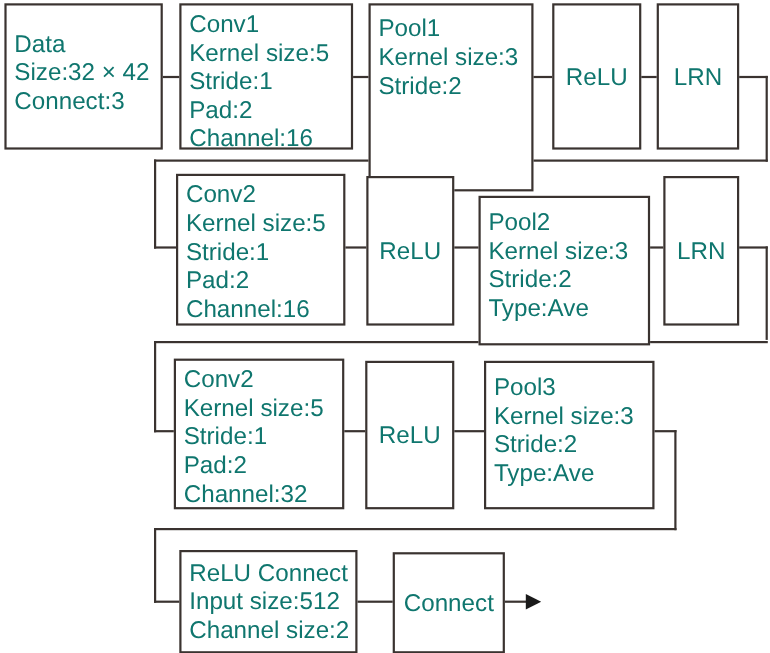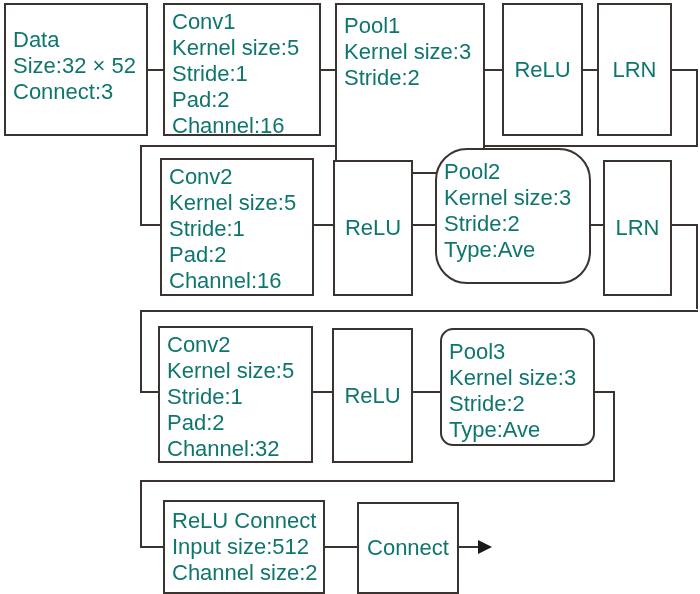--- a/index.html
+++ b/index.html
@@ -53,21 +53,21 @@
   }
 </style>
 </head>
 <body>
 
 <div id="canvas">
 
   <div class="box multi" style="left:4px;top:3px;width:144px;height:133px;">
     <span class="lines" style="top:22px;">
       <span class="ln">Data</span>
-      <span class="ln">Size:32 × 52</span>
+      <span class="ln">Size:32 × 42</span>
       <span class="ln">Connect:3</span>
     </span>
   </div>
 
   <div class="seg h" style="left:147px;top:69px;width:18px;"></div>
 
   <div class="box multi" style="left:163px;top:3px;width:158px;height:133px;padding-left:48px;">
     <span class="lines">
       <span class="ln">Conv1</span>
       <span class="ln">Kernel size:5</span>
@@ -122,21 +122,21 @@
   <div class="seg h" style="left:312px;top:224px;width:23px;"></div>
 
   <div class="box single" style="left:333px;top:160px;width:80px;height:136px;">
     <span class="lines">
       <span class="ln">ReLU</span>
     </span>
   </div>
 
   <div class="seg h" style="left:411px;top:224px;width:25px;"></div>
 
-  <div class="box multi" style="left:435px;top:148px;width:156px;height:136px;border-radius:32px;">
+  <div class="box multi" style="left:435px;top:178px;width:156px;height:136px;">
     <span class="lines" style="top:9px;">
       <span class="ln">Pool2</span>
       <span class="ln">Kernel size:3</span>
       <span class="ln">Stride:2</span>
       <span class="ln">Type:Ave</span>
     </span>
   </div>
 
   <div class="seg h" style="left:589px;top:224px;width:16px;"></div>
 
@@ -165,21 +165,21 @@
   <div class="seg h" style="left:311px;top:391px;width:23px;"></div>
 
   <div class="box single" style="left:332px;top:328px;width:81px;height:135px;">
     <span class="lines">
       <span class="ln">ReLU</span>
     </span>
   </div>
 
   <div class="seg h" style="left:411px;top:391px;width:30px;"></div>
 
-  <div class="box multi" style="left:440px;top:328px;width:155px;height:118px;border-radius:13px;">
+  <div class="box multi" style="left:440px;top:328px;width:155px;height:135px;">
     <span class="lines" style="top:9px;">
       <span class="ln">Pool3</span>
       <span class="ln">Kernel size:3</span>
       <span class="ln">Stride:2</span>
       <span class="ln">Type:Ave</span>
     </span>
   </div>
 
   <div class="seg h" style="left:593px;top:391px;width:22px;"></div>
   <div class="seg v" style="left:613px;top:391px;height:91px;"></div>

